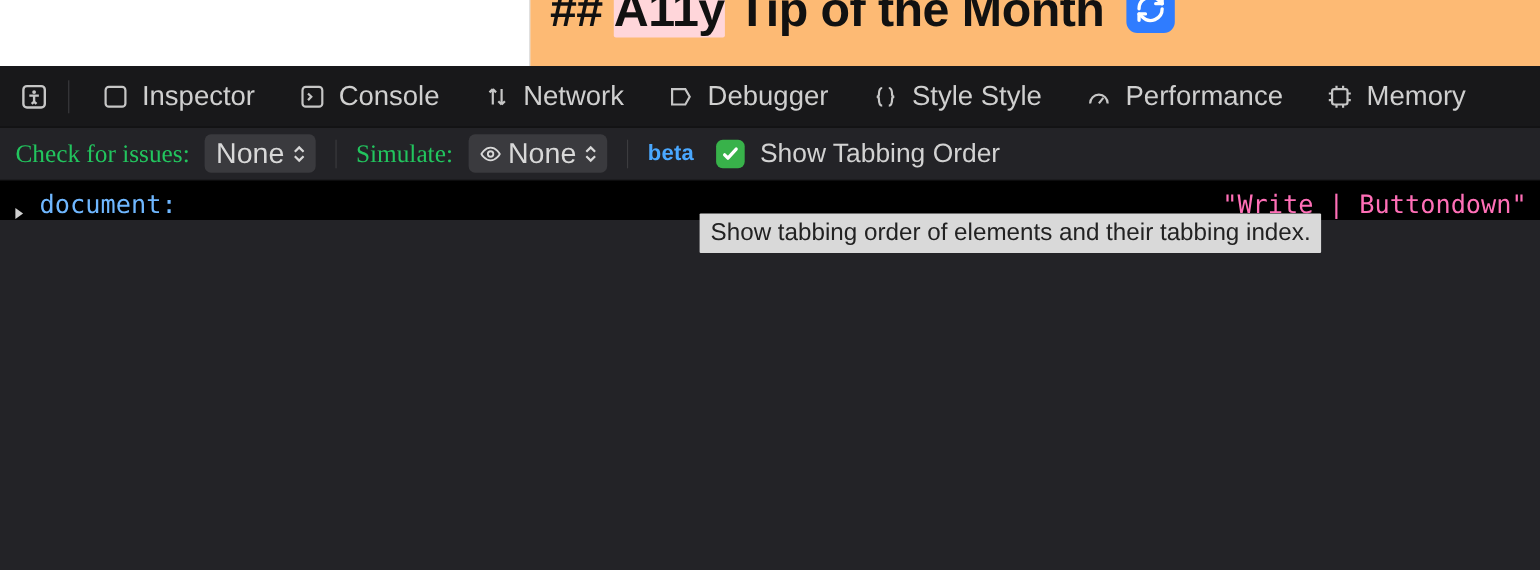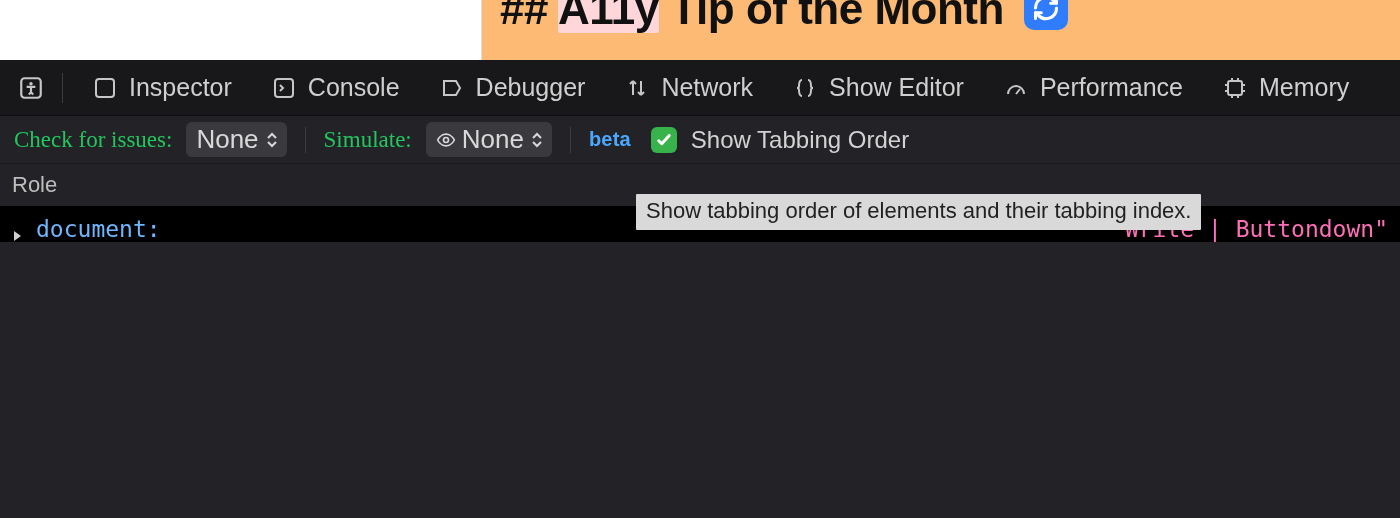--- a/index.html
+++ b/index.html
@@ -241,39 +241,39 @@
     <span class="tab">
       <svg width="24" height="24" viewBox="0 0 24 24" fill="none" stroke="#c6c6c6" stroke-width="2">
           <rect x="3" y="3" width="18" height="18" rx="3"></rect>
           <path d="M8 9l3 3-3 3"></path>
         </svg>
       <span>Console</span>
     </span>
 
     <span class="tab">
       <svg width="24" height="24" viewBox="0 0 24 24" fill="none" stroke="#c6c6c6" stroke-width="2">
-          <path d="M4 5h12l4 7-4 7H4z"></path>
-        </svg>
-      <span>Debugger</span>
-    </span>
-
-    <span class="tab">
-      <svg width="24" height="24" viewBox="0 0 24 24" fill="none" stroke="#c6c6c6" stroke-width="2">
           <path d="M8 19V5M8 5l-3 3M8 5l3 3"></path>
           <path d="M16 5v14M16 19l-3-3M16 19l3-3"></path>
         </svg>
       <span>Network</span>
     </span>
 
     <span class="tab">
       <svg width="24" height="24" viewBox="0 0 24 24" fill="none" stroke="#c6c6c6" stroke-width="2">
+          <path d="M4 5h12l4 7-4 7H4z"></path>
+        </svg>
+      <span>Debugger</span>
+    </span>
+
+    <span class="tab">
+      <svg width="24" height="24" viewBox="0 0 24 24" fill="none" stroke="#c6c6c6" stroke-width="2">
           <path d="M9 4c-3 0-3 4-3 6s-2 2-2 2 2 0 2 2 0 6 3 6"></path>
           <path d="M15 4c3 0 3 4 3 6s2 2 2 2-2 0-2 2 0 6-3 6"></path>
         </svg>
-      <span>Show Editor</span>
+      <span>Style Style</span>
     </span>
 
     <span class="tab">
       <svg width="24" height="24" viewBox="0 0 24 24" fill="none" stroke="#c6c6c6" stroke-width="2">
           <path d="M4 18a8 8 0 1 1 16 0"></path>
           <path d="M12 18l4-5"></path>
         </svg>
       <span>Performance</span>
     </span>
 
@@ -321,26 +321,20 @@
     <span class="sub-sep"></span>
     <span class="beta">beta</span>
     <span class="checkbox">
       <svg width="18" height="18" viewBox="0 0 24 24" fill="none" stroke="#fff" stroke-width="4" stroke-linecap="round" stroke-linejoin="round">
           <path d="M5 13l4 4 10-11"></path>
         </svg>
     </span>
     <span class="ck-label">Show Tabbing Order</span>
   </div>
 
-  <div class="cols">
-    <span class="col-role">Role</span>
-    <span class="col-name" style="position:relative;">
-      
-    </span>
-  </div>
 
   <div class="tree">
     <div class="row">
       <span class="tw">
         <svg width="10" height="12" viewBox="0 0 10 12">
             <path d="M2 1l7 5-7 5z" fill="#cfcfcf"></path>
           </svg>
       </span>
       <span class="role-val">document:</span>
       <span class="row-spacer"></span>

